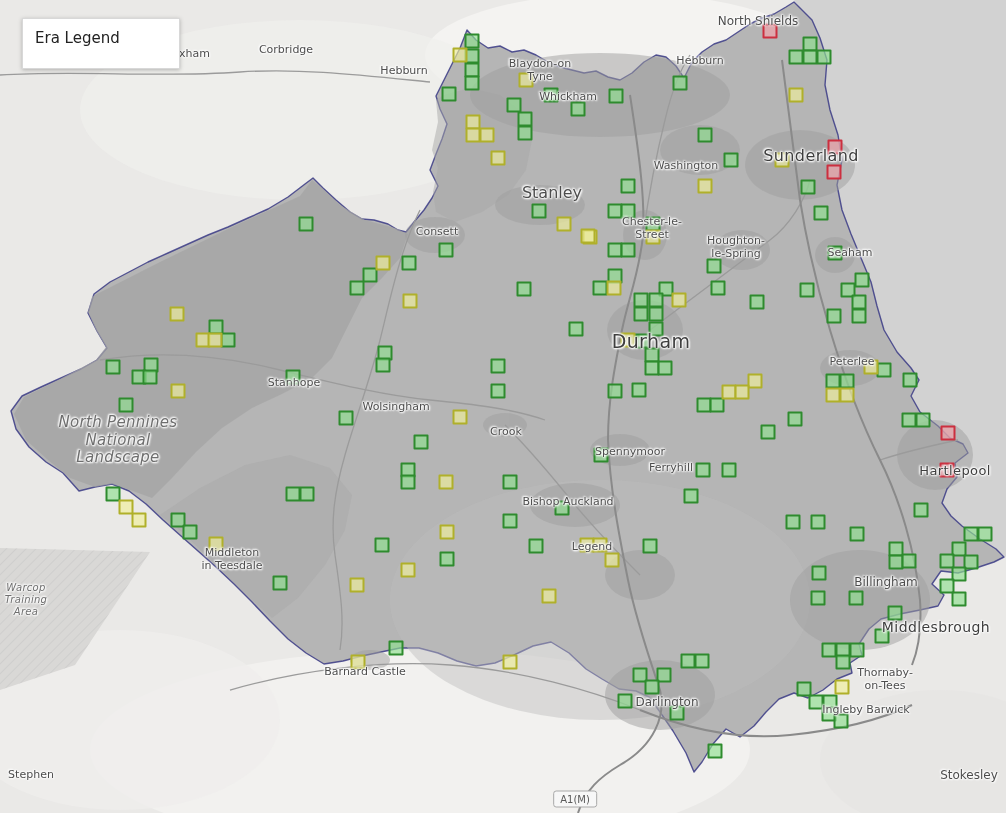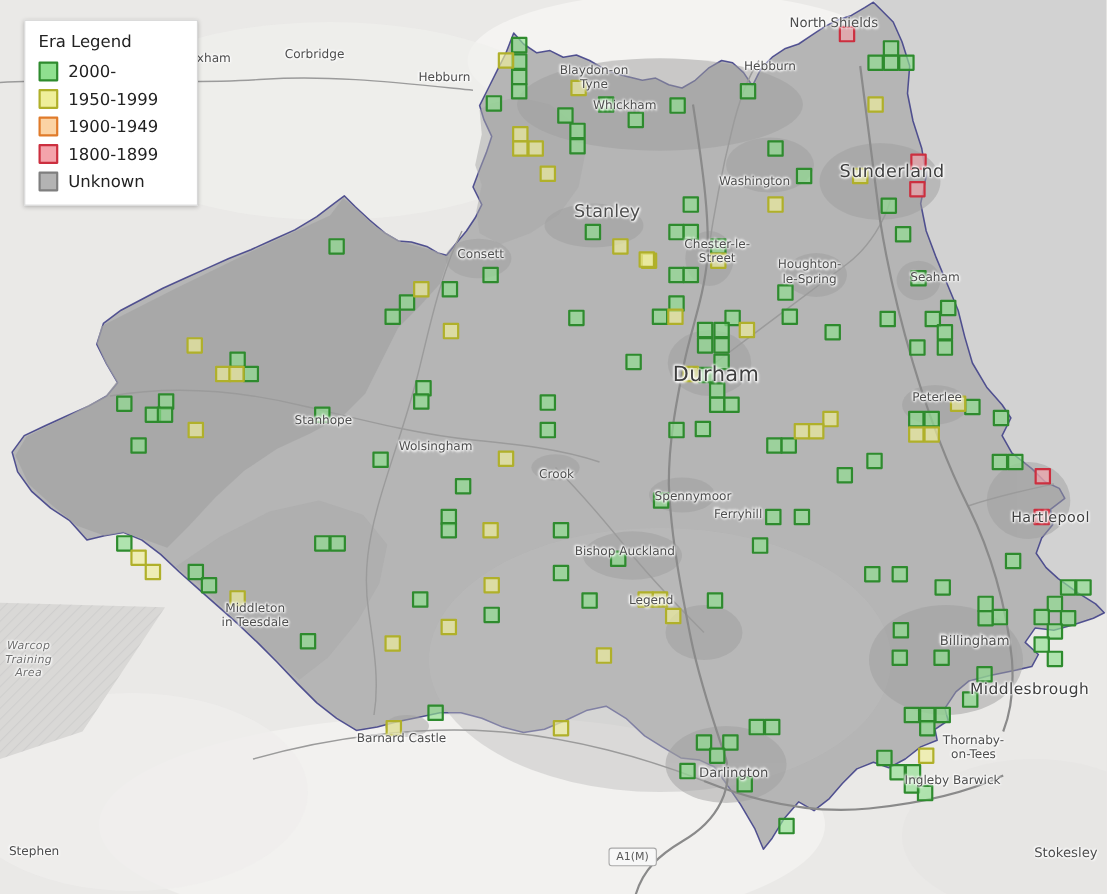--- a/index.html
+++ b/index.html
@@ -16,21 +16,21 @@
   .map-label.nature{font-style:italic;color:#6e6e6e;letter-spacing:.3px;}
   .legend{position:absolute;left:22px;top:18px;width:132px;background:#fff;
           border:1px solid #d8d8d8;box-shadow:0 1px 4px rgba(0,0,0,.25);
           padding:10px 12px 12px 12px;z-index:30;}
   .legend-title{font-size:15px;color:#222;margin-bottom:9px;}
   .legend-row{display:flex;align-items:center;margin-top:7px;}
   .legend-swatch{width:14px;height:14px;border:2px solid;border-radius:1px;margin-right:9px;flex:0 0 auto;box-sizing:content-box;}
   .legend-label{font-size:15px;color:#222;}
   .road-badge{position:absolute;transform:translate(-50%,-50%);background:#f7f7f7;
               border:1px solid #a9a9a9;border-radius:3px;color:#5a5a5a;font-size:10px;
-              padding:2px 6px;z-index:5;}
+              padding:2px 6px;z-index:5;margin-top:20px;}
 </style>
 </head>
 <body>
 
 <div class="stage">
 
   <svg class="basemap" width="1006" height="813" viewBox="0 0 1006 813">
     <defs>
       <pattern id="hatch" width="7" height="7" patternTransform="rotate(45)" patternUnits="userSpaceOnUse">
         <line x1="0" y1="0" x2="0" y2="7" stroke="#c6c6c6" stroke-width="2"></line>
@@ -321,20 +321,23 @@
 le-Spring</div>
       <div class="map-label" style="left: 850px; top: 253px; font-size: 11px;">Seaham</div>
       <div class="map-label city" style="left: 651px; top: 341px; font-size: 19px;">Durham</div>
       <div class="map-label" style="left: 852px; top: 362px; font-size: 11px;">Peterlee</div>
       <div class="map-label" style="left: 294px; top: 383px; font-size: 11px;">Stanhope</div>
       <div class="map-label" style="left: 396px; top: 407px; font-size: 11px;">Wolsingham</div>
       <div class="map-label" style="left: 506px; top: 432px; font-size: 11px;">Crook</div>
       <div class="map-label" style="left: 630px; top: 452px; font-size: 11px;">Spennymoor</div>
       <div class="map-label" style="left: 671px; top: 468px; font-size: 11px;">Ferryhill</div>
       <div class="map-label city" style="left: 955px; top: 471px; font-size: 13px;">Hartlepool</div>
+      <div class="map-label nature" style="left: 118px; top: 441px; font-size: 15px;">North Pennines
+National
+Landscape</div>
       <div class="map-label" style="left: 568px; top: 502px; font-size: 11px;">Bishop Auckland</div>
       <div class="map-label" style="left: 592px; top: 547px; font-size: 11px;">Legend</div>
       <div class="map-label" style="left: 232px; top: 560px; font-size: 11px;">Middleton
 in Teesdale</div>
       <div class="map-label nature" style="left: 26px; top: 600px; font-size: 10px;">Warcop
 Training
 Area</div>
       <div class="map-label" style="left: 886px; top: 582px; font-size: 12px;">Billingham</div>
       <div class="map-label city" style="left: 936px; top: 627px; font-size: 14px;">Middlesbrough</div>
       <div class="map-label" style="left: 365px; top: 672px; font-size: 11px;">Barnard Castle</div>
@@ -343,37 +346,15 @@
       <div class="map-label" style="left: 866px; top: 710px; font-size: 11px;">Ingleby Barwick</div>
       <div class="map-label" style="left: 667px; top: 702px; font-size: 12px;">Darlington</div>
       <div class="map-label" style="left: 969px; top: 775px; font-size: 12px;">Stokesley</div>
       <div class="map-label" style="left: 31px; top: 775px; font-size: 11px;">Stephen</div>
     </div>
 
   <div class="road-badge" id="road-badge" style="left: 575px; top: 779px;">A1(M)</div>
 
   <div class="legend">
     <div class="legend-title">Era Legend</div>
-    <div id="legend-items">
-        <div class="legend-row">
-          <span class="legend-swatch" style="background: rgb(143, 224, 143); border-color: rgb(46, 139, 46);"></span>
-          <span class="legend-label">2000-</span>
-        </div>
-        <div class="legend-row">
-          <span class="legend-swatch" style="background: rgb(239, 239, 154); border-color: rgb(176, 176, 42);"></span>
-          <span class="legend-label">1950-1999</span>
-        </div>
-        <div class="legend-row">
-          <span class="legend-swatch" style="background: rgb(251, 211, 164); border-color: rgb(224, 123, 42);"></span>
-          <span class="legend-label">1900-1949</span>
-        </div>
-        <div class="legend-row">
-          <span class="legend-swatch" style="background: rgb(244, 163, 171); border-color: rgb(204, 47, 63);"></span>
-          <span class="legend-label">1800-1899</span>
-        </div>
-        <div class="legend-row">
-          <span class="legend-swatch" style="background: rgb(179, 179, 179); border-color: rgb(127, 127, 127);"></span>
-          <span class="legend-label">Unknown</span>
-        </div>
-      </div>
   </div>
 
 </div>
 
 </body></html>

